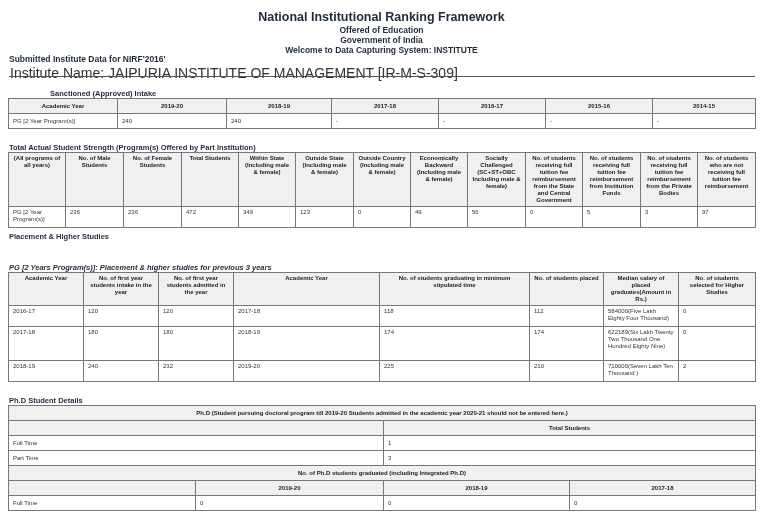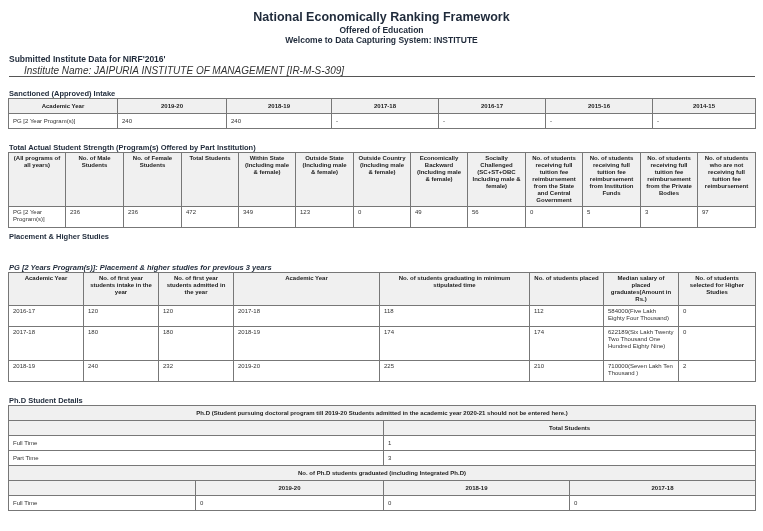--- a/index.html
+++ b/index.html
@@ -4,21 +4,21 @@
 <style>
   * { box-sizing: border-box; margin: 0; padding: 0; }
   html, body { width: 763px; height: 531px; background: #ffffff; overflow: hidden; }
   body { font-family: "Liberation Sans", sans-serif; color: #222; position: relative; }
 
   .header { text-align: center; padding-top: 10px; }
   .header .t1 { font-size: 12.5px; font-weight: bold; color: #1f2a3a; line-height: 15px; }
   .header .t2 { font-size: 8.5px; font-weight: bold; color: #1f2a3a; line-height: 10px; }
 
   .submitted { position: absolute; left: 9px; top: 54px; font-size: 8.5px; font-weight: bold; color: #1f2a3a; }
-  .inst-name { position: absolute; left: 24px; top: 65px; font-size: 10px; color: #333; font-style: italic; }
+  .inst-name { position: absolute; left: 10px; top: 65px; font-size: 14px; color: #333; }
   .rule { position: absolute; left: 9px; right: 8px; top: 76px; height: 1px; background: #555; }
 
   .sec-title { position: absolute; left: 9px; font-size: 7.5px; font-weight: bold; color: #1f2a3a; }
 
   table { position: absolute; border-collapse: collapse; font-size: 6px; color: #333; table-layout: fixed; }
   th, td { border: 1px solid #777; padding: 2px 4px; vertical-align: top; text-align: left; }
   th { background: #f0f0f0; font-weight: bold; text-align: center; color: #222; }
 
   #t-intake { left: 8px; top: 98px; width: 747px; }
   #t-intake th { height: 15px; vertical-align: middle; }
@@ -36,30 +36,31 @@
   #t-placement tr.r3 td { height: 21px; }
 
   #t-phd { left: 8px; top: 405px; width: 747px; }
   #t-phd th, #t-phd td { height: 15px; vertical-align: middle; }
   #t-phd th.blank { background: #f0f0f0; }
 </style>
 </head>
 <body>
 
 <div class="header">
-  <div class="t1">National Economically Ranking Framework</div>
+  <div class="t1">National Institutional Ranking Framework</div>
   <div class="t2">Offered of Education</div>
+  <div class="t2">Government of India</div>
   <div class="t2">Welcome to Data Capturing System: INSTITUTE</div>
 </div>
 
 <div class="submitted">Submitted Institute Data for NIRF'2016'</div>
 <div class="inst-name">Institute Name: JAIPURIA INSTITUTE OF MANAGEMENT [IR-M-S-309]</div>
 <div class="rule"></div>
 
-<div class="sec-title" style="top:89px;">Sanctioned (Approved) Intake</div>
+<div class="sec-title" style="top:89px;margin-left:41px;">Sanctioned (Approved) Intake</div>
 <table id="t-intake">
   <colgroup>
     <col style="width:109px">
       <col style="width:109px">
       <col style="width:105px">
       <col style="width:107px">
       <col style="width:107px">
       <col style="width:107px">
       <col style="width:103px">
   </colgroup>

